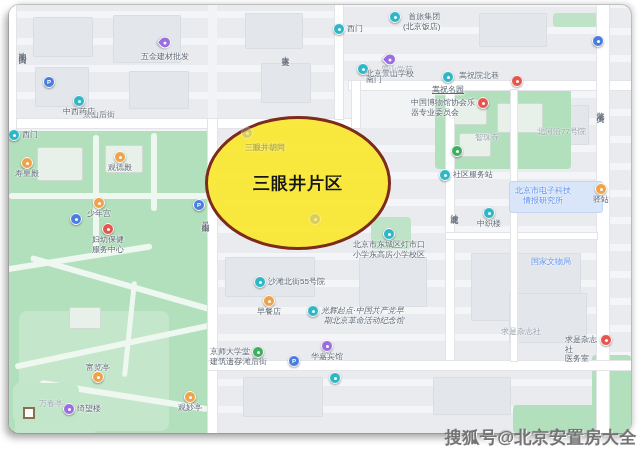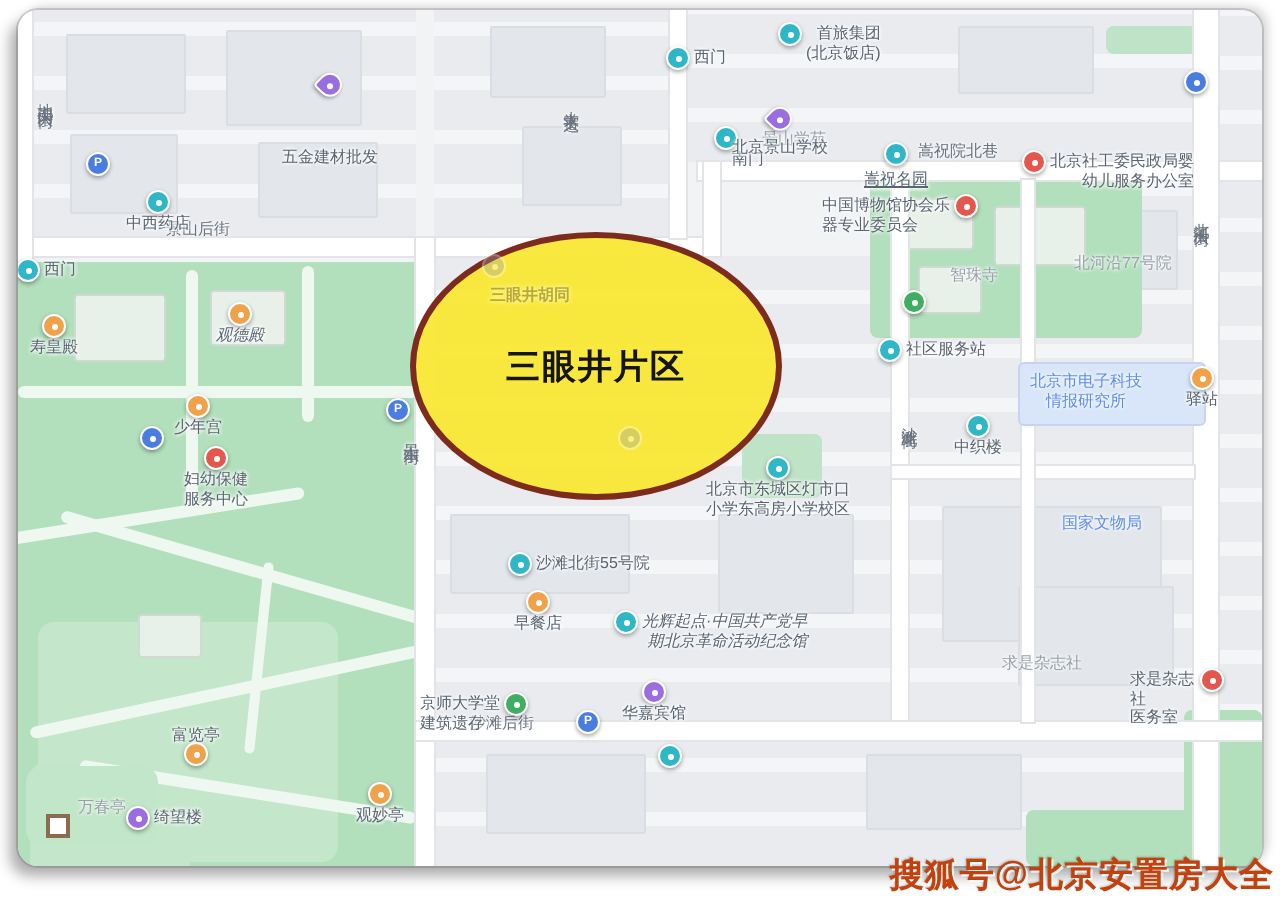--- a/index.html
+++ b/index.html
@@ -49,21 +49,21 @@
   .poi-label.r{text-align:right;}
   .poi-label.l{text-align:left;transform:translate(-100%,0);}
   .landmark{position:absolute;width:8px;height:8px;border:2px solid #8a6d4f;background:#fff;z-index:30;}
   
   .ellipse{position:absolute;left:196px;top:111px;width:180px;height:128px;border-radius:50%;
     background:rgba(249,232,52,.95);border:3px solid #7d2b1c;z-index:40;
     display:flex;align-items:center;justify-content:center;}
   .ellipse-label{font-size:17px;font-weight:bold;color:#151515;letter-spacing:1px;}
   
   .watermark{position:absolute;right:3px;bottom:7px;z-index:99;font-size:17px;font-weight:bold;
-    color:#c2410c;letter-spacing:.5px;
+    color:#737373;letter-spacing:.5px;
     text-shadow:1px 1px 0 rgba(255,255,255,.85),-.5px -.5px 1px rgba(0,0,0,.2);}
   .watermark span{vertical-align:middle;}
 </style>
 </head>
 <body>
 
 <div class="map-photo">
 
   <div class="blocks" style="left:0;top:0;width:199px;height:114px;"></div>
   <div class="blocks" style="left:208px;top:0;width:120px;height:114px;"></div>
@@ -150,40 +150,40 @@
       <div class="street-label blue" style="left: 522px; top: 252px;">国家文物局</div>
       <div class="street-label area" style="left: 30px; top: 394px;">万春亭</div>
       <div class="street-label boxed" style="left: 506px; top: 181px;">北京市电子科技
 情报研究所</div>
       <div class="street-label overlay" style="left: 236px; top: 138px;">三眼井胡同</div>
     </div>
   <div class="layer" id="poi-layer">
       <div class="poi pin" style="--c: #9a6ee0; left: 156px; top: 41px;">
         <span class="dot"></span>
       </div>
-      <div class="poi-label b" style="left: 156px; top: 47px; margin-top: 22px;">五金建材批发</div>
+      <div class="poi-label b" style="left: 156px; top: 47px;">五金建材批发</div>
       <div class="poi" style="--c: #4a7de0; left: 40px; top: 77px;">
         <span class="glyph">P</span>
       </div>
       <div class="poi" style="--c: #2fb7c7; left: 70px; top: 96px;">
         <span class="dot"></span>
       </div>
       <div class="poi-label b" style="left: 70px; top: 102px;">中西药店</div>
       <div class="poi" style="--c: #2fb7c7; left: 5px; top: 130px;">
         <span class="dot"></span>
       </div>
       <div class="poi-label r" style="left: 13px; top: 125px;">西门</div>
       <div class="poi" style="--c: #f0a24a; left: 18px; top: 158px;">
         <span class="dot"></span>
       </div>
       <div class="poi-label b" style="left: 18px; top: 164px;">寿皇殿</div>
       <div class="poi" style="--c: #f0a24a; left: 111px; top: 152px;">
         <span class="dot"></span>
       </div>
-      <div class="poi-label b" style="left: 111px; top: 158px; font-style: italic;">观德殿</div>
+      <div class="poi-label b" style="left: 111px; top: 158px;">观德殿</div>
       <div class="poi" style="--c: #f0a24a; left: 90px; top: 198px;">
         <span class="dot"></span>
       </div>
       <div class="poi-label b" style="left: 90px; top: 204px;">少年宫</div>
       <div class="poi" style="--c: #e4574d; left: 99px; top: 224px;">
         <span class="dot"></span>
       </div>
       <div class="poi-label b" style="left: 99px; top: 230px;">妇幼保健
 服务中心</div>
       <div class="poi" style="--c: #4a7de0; left: 67px; top: 214px;">
@@ -229,22 +229,20 @@
         <span class="dot"></span>
       </div>
       <div class="poi-label l" style="left: 466px; top: 93px;">中国博物馆协会乐
 器专业委员会</div>
       <div class="poi" style="--c: #3fae62; left: 448px; top: 146px;">
         <span class="dot"></span>
       </div>
       <div class="poi" style="--c: #e4574d; left: 508px; top: 76px;">
         <span class="dot"></span>
       </div>
-      <div class="poi-label r" style="left: 516px; top: 71px;">北京社工委民政局婴
-幼儿服务办公室</div>
       <div class="poi" style="--c: #f0a24a; left: 592px; top: 184px;">
         <span class="dot"></span>
       </div>
       <div class="poi-label b" style="left: 592px; top: 190px;">驿站</div>
       <div class="poi" style="--c: #2fb7c7; left: 480px; top: 208px;">
         <span class="dot"></span>
       </div>
       <div class="poi-label b" style="left: 480px; top: 214px;">中织楼</div>
       <div class="poi" style="--c: #2fb7c7; left: 436px; top: 170px;">
         <span class="dot"></span>

